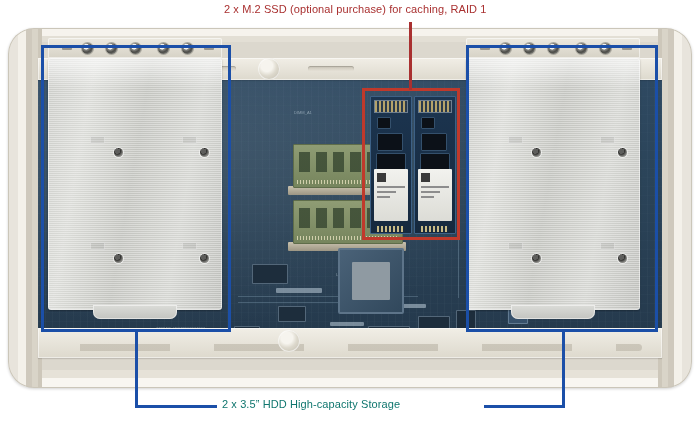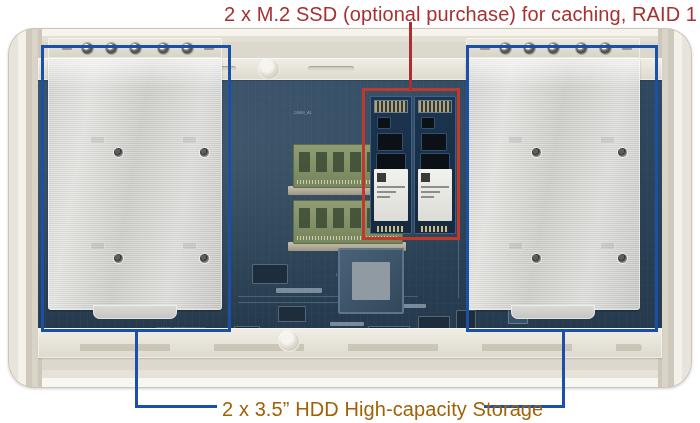--- a/index.html
+++ b/index.html
@@ -1,23 +1,23 @@
 <!DOCTYPE html>
 <html><head>
 <meta charset="utf-8">
 <style>
   html,body{margin:0;padding:0;background:#ffffff;}
   body{width:700px;height:423px;overflow:hidden;
        font-family:"Liberation Sans", sans-serif;}
   #stage{position:relative;width:700px;height:423px;background:#ffffff;}
 
   
-  .anno{position:absolute;white-space:nowrap;font-size:20px;letter-spacing:.1px;}
+  .anno{position:absolute;white-space:nowrap;font-size:11px;letter-spacing:.1px;}
   #m2-label{left:224px;top:3px;color:#a93030;}
-  #hdd-label{left:222px;top:398px;color:#a16207;}
+  #hdd-label{left:222px;top:398px;color:#0f766e;}
 
   
   .line{position:absolute;background:#a93030;}
   .bline{position:absolute;background:#1b4fa8;}
 
   
   #chassis{position:absolute;left:8px;top:28px;width:684px;height:360px;
     border-radius:26px;
     background:
       linear-gradient(90deg,#e8e4dc 0 10px,#f4f1ea 10px 18px,#cfc9bd 18px 24px,#d9d4c8 24px 30px,#cdc7ba 30px 34px,transparent 34px),

